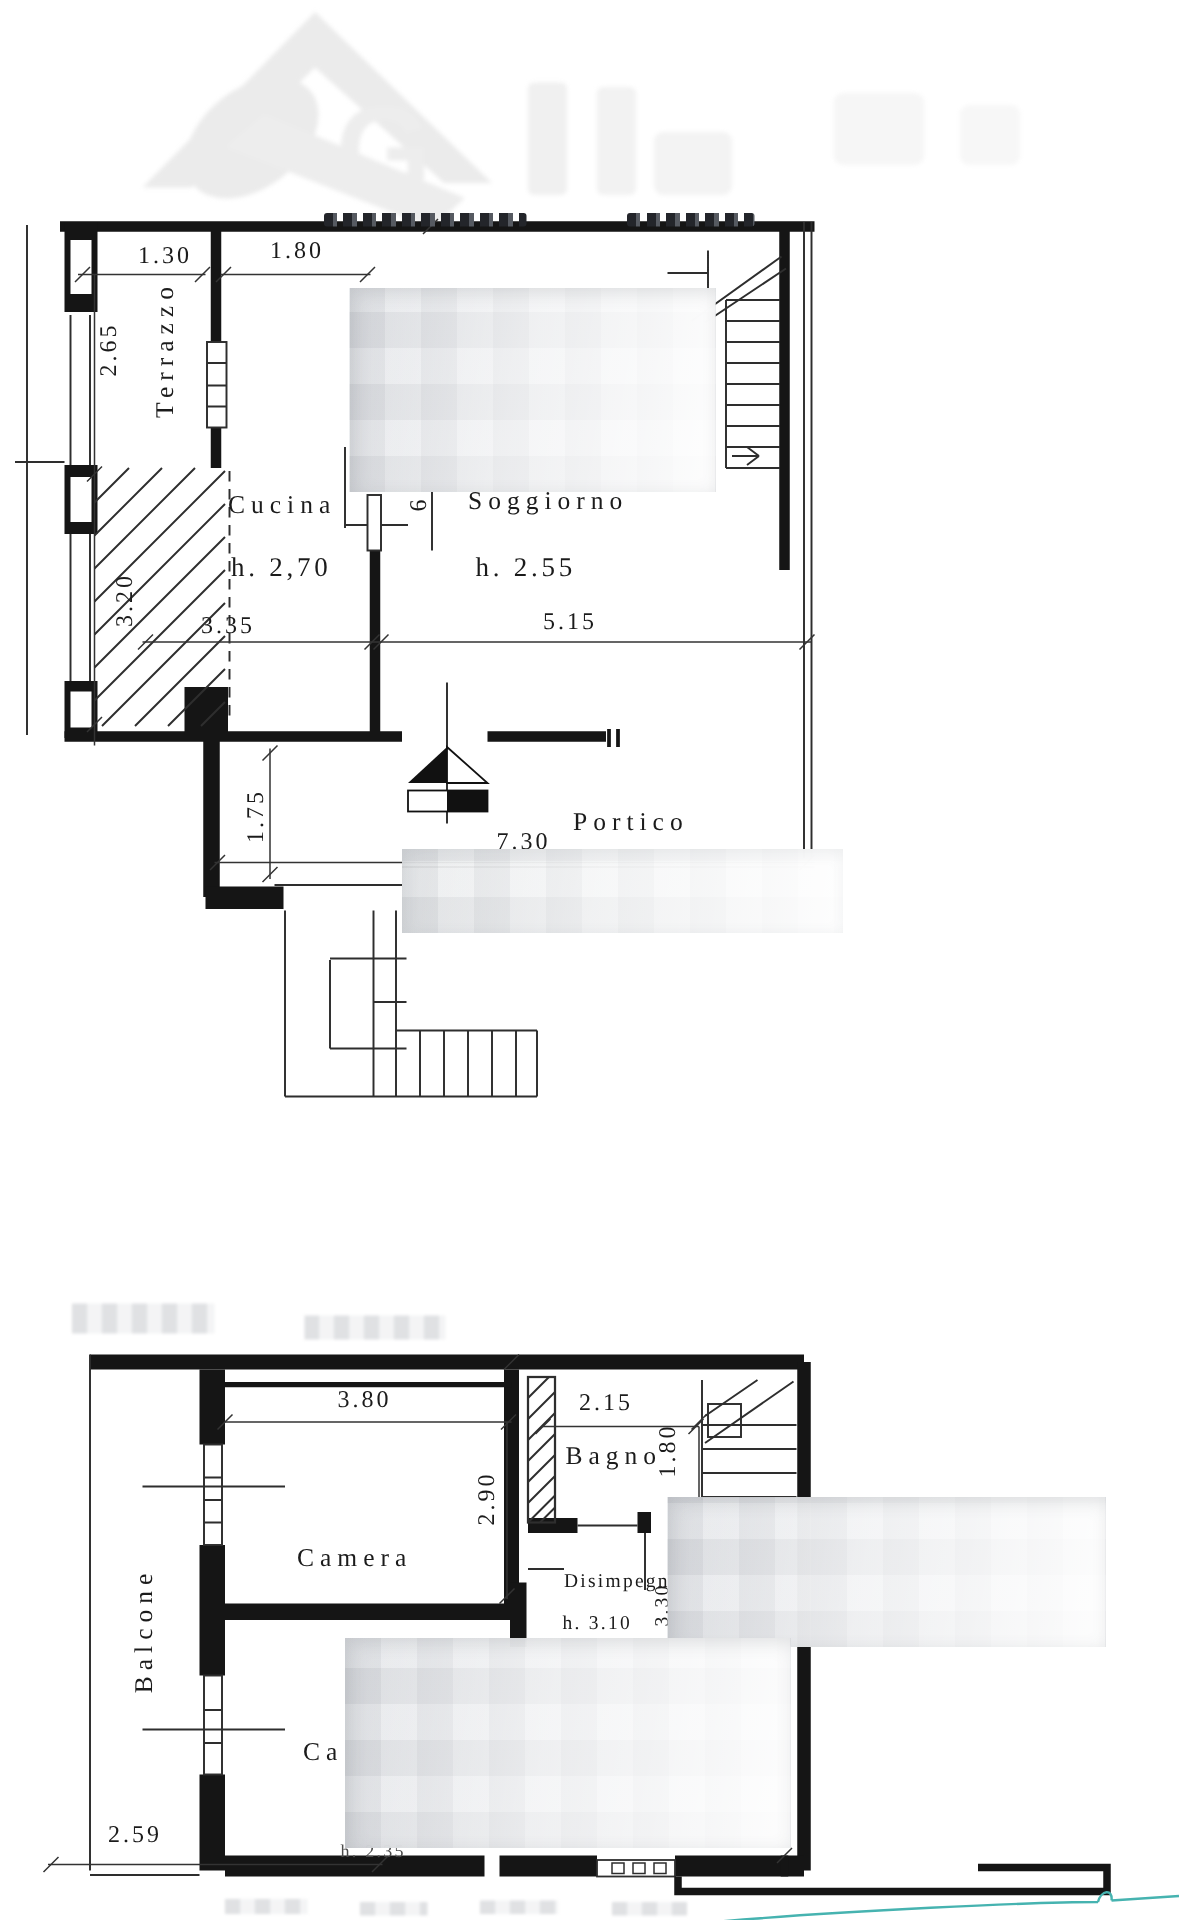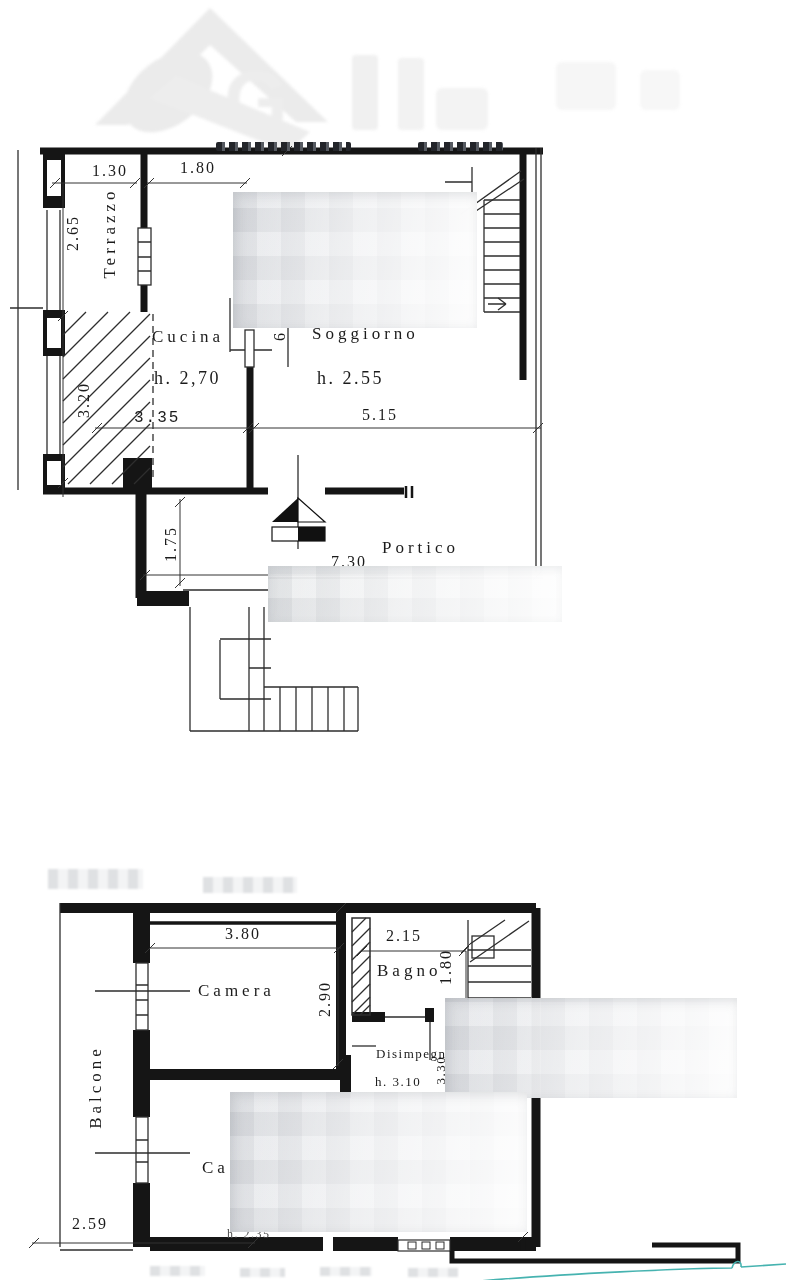--- a/index.html
+++ b/index.html
@@ -186,29 +186,29 @@
   <div class="lbl dim" style="left:80px;top:162px;margin-left:12px;">1.30</div>
   <div class="lbl dim" style="left:180px;top:159px;">1.80</div>
   <div class="lbl v dim" style="left:73px;top:233px;">2.65</div>
   <div class="lbl v room" style="left:110px;top:233px;">Terrazzo</div>
   <div class="lbl v dim" style="left:84px;top:400px;">3.20</div>
   <div class="lbl room" style="left:152px;top:327px;">Cucina</div>
   <div class="lbl hgt" style="left:154px;top:368px;">h. 2,70</div>
   <div class="lbl v dim" style="left:280px;top:336px;">6</div>
   <div class="lbl room" style="left:312px;top:324px;">Soggiorno</div>
   <div class="lbl hgt" style="left:317px;top:368px;">h. 2.55</div>
-  <div class="lbl dim" style="left:134px;top:409px;font-family:Liberation Mono, monospace;">3.35</div>
+  <div class="lbl dim" style="left:134px;top:409px;">3.35</div>
   <div class="lbl dim" style="left:362px;top:406px;">5.15</div>
   <div class="lbl v dim" style="left:171px;top:544px;">1.75</div>
   <div class="lbl room" style="left:382px;top:538px;">Portico</div>
   <div class="lbl dim" style="left:331px;top:553px;">7.30</div>
 
   <div class="lbl dim" style="left:225px;top:925px;">3.80</div>
   <div class="lbl dim" style="left:386px;top:927px;">2.15</div>
-  <div class="lbl room" style="left:198px;top:981px;">Camera</div>
+  <div class="lbl room" style="left:198px;top:1029px;">Camera</div>
   <div class="lbl v dim" style="left:325px;top:999px;">2.90</div>
   <div class="lbl room" style="left:377px;top:961px;">Bagno</div>
   <div class="lbl v dim" style="left:446px;top:967px;">1.80</div>
   <div class="lbl v room" style="left:96px;top:1087px;">Balcone</div>
   <div class="lbl sm" style="left:376px;top:1046px;text-align:center;">Disimpegn</div>
   <div class="lbl sm" style="left:375px;top:1074px;">h. 3.10</div>
   <div class="lbl v sm" style="left:441px;top:1070px;">3.30</div>
   <div class="lbl room" style="left:202px;top:1118px;margin-top:40px;">Ca</div>
   <div class="lbl dim" style="left:72px;top:1215px;">2.59</div>
   <div class="lbl xs" style="left:227px;top:1227px;">h. 2.35</div>

